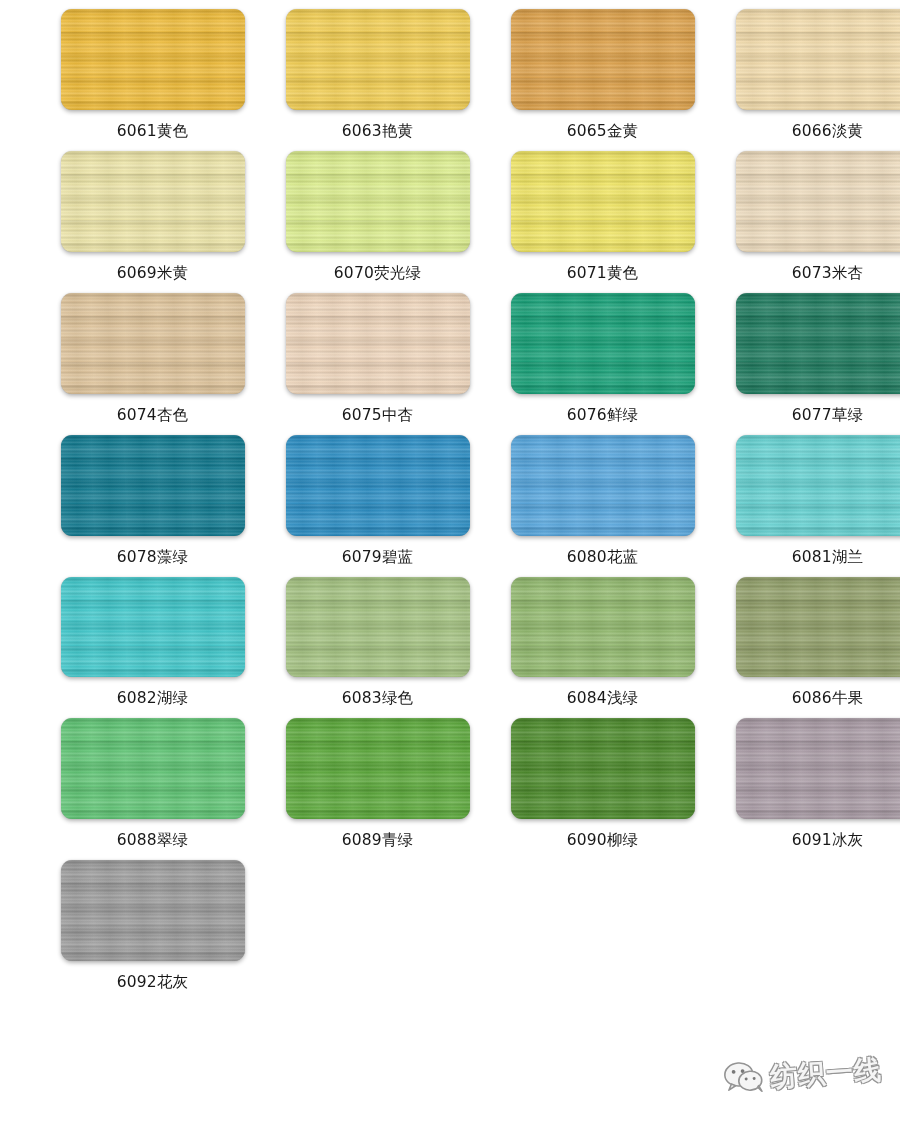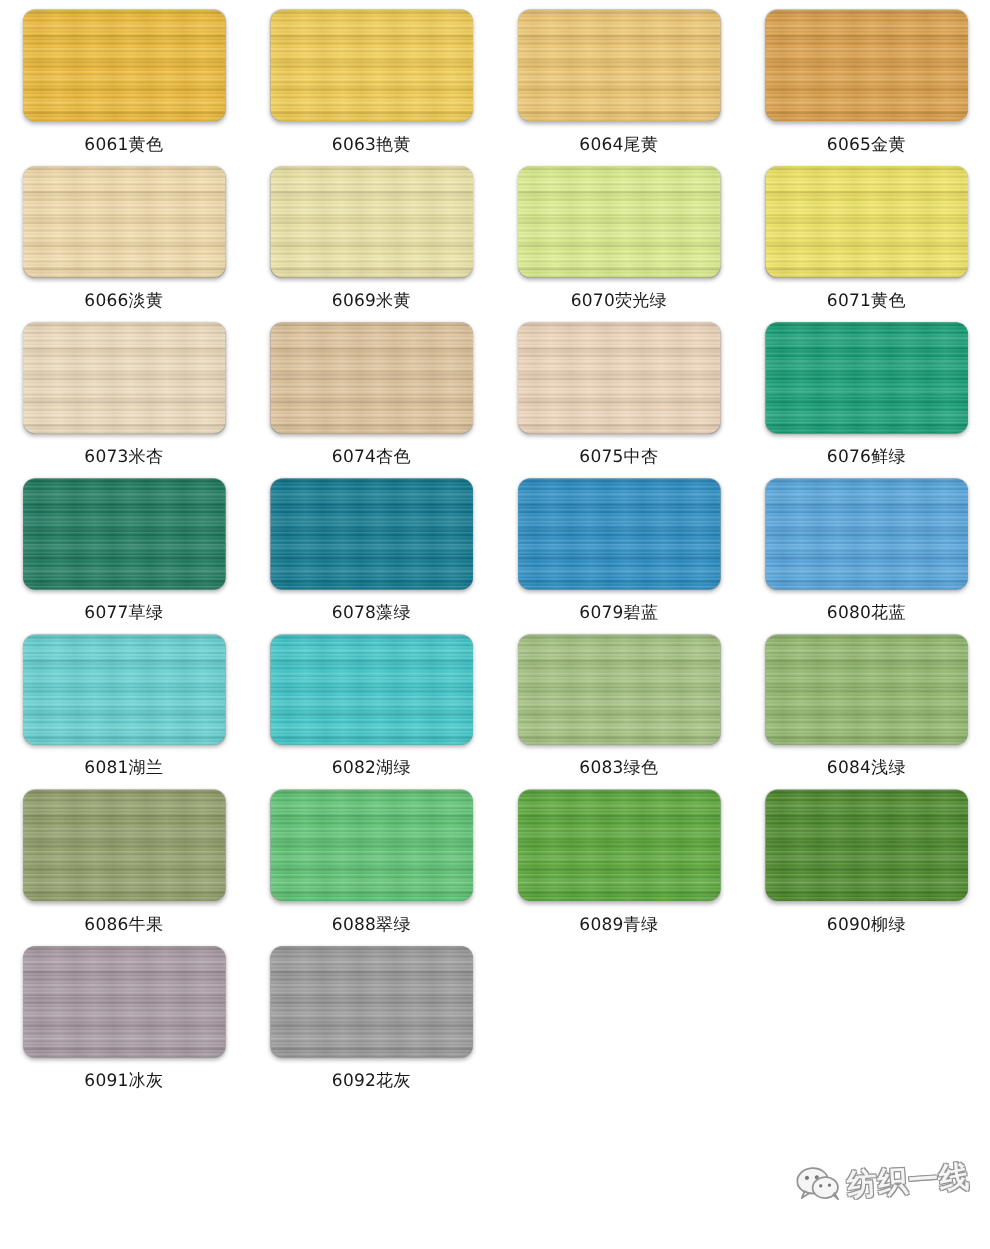--- a/index.html
+++ b/index.html
@@ -14,20 +14,21 @@
     overflow: hidden;
     position: relative;
   }
 
   #swatch-grid {
     display: grid;
     grid-template-columns: repeat(4, 225px);
     grid-template-rows: repeat(8, 141.9px);
     width: 900px;
     height: 1135px;
+    padding-left: 40px;
   }
 
   .swatch-cell {
     display: flex;
     flex-direction: column;
     align-items: center;
     justify-content: flex-start;
     padding-top: 9px;
   }
 
@@ -121,24 +122,20 @@
 <div id="swatch-grid">
     <div class="swatch-cell">
       <div class="swatch-chip" style="background-color: rgb(239, 188, 58);"></div>
       <div class="swatch-label">6061黄色</div>
     </div>
     <div class="swatch-cell">
       <div class="swatch-chip" style="background-color: rgb(242, 206, 83);"></div>
       <div class="swatch-label">6063艳黄</div>
     </div>
     <div class="swatch-cell">
-      <div class="swatch-chip" style="background-color: rgb(239, 200, 115);"></div>
-      <div class="swatch-label">6064尾黄</div>
-    </div>
-    <div class="swatch-cell">
       <div class="swatch-chip" style="background-color: rgb(221, 161, 74);"></div>
       <div class="swatch-label">6065金黄</div>
     </div>
     <div class="swatch-cell">
       <div class="swatch-chip" style="background-color: rgb(243, 220, 172);"></div>
       <div class="swatch-label">6066淡黄</div>
     </div>
     <div class="swatch-cell">
       <div class="swatch-chip" style="background-color: rgb(237, 229, 168);"></div>
       <div class="swatch-label">6069米黄</div>

